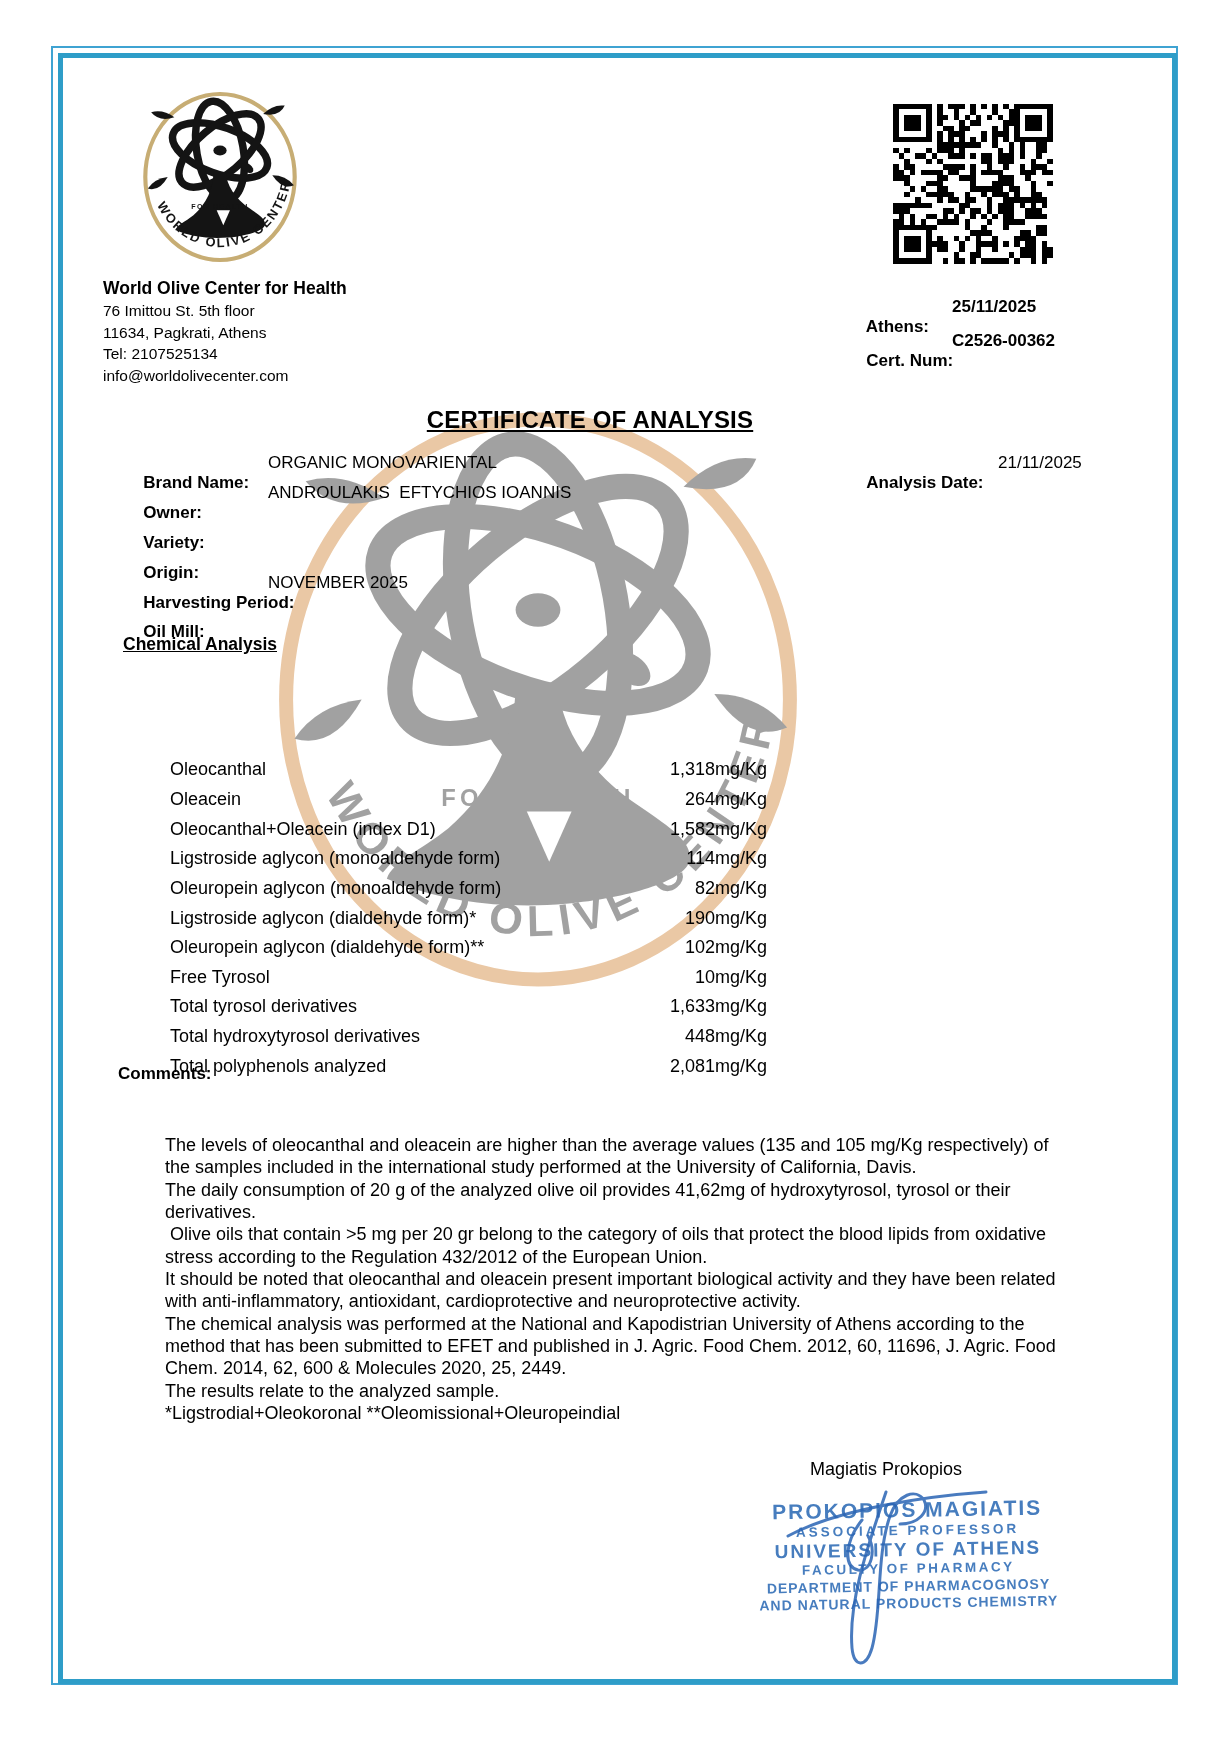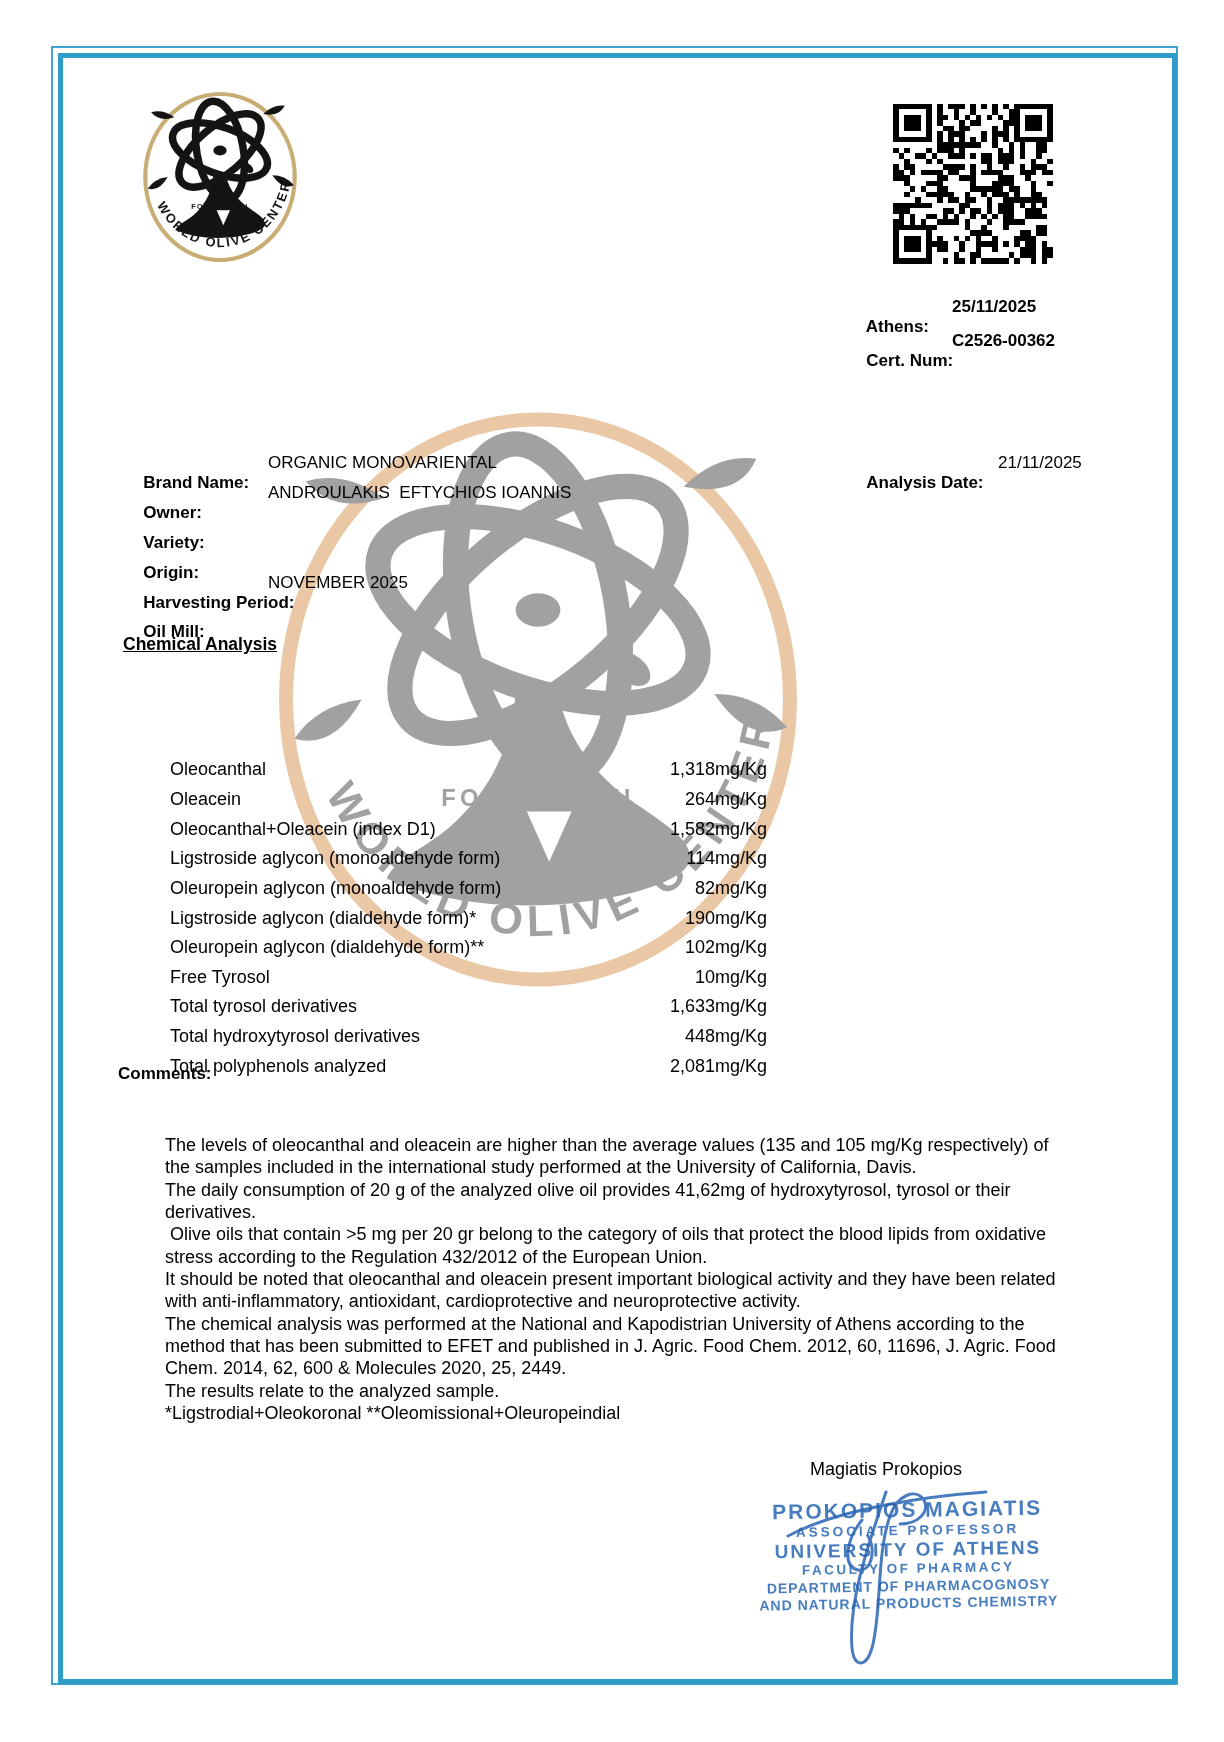--- a/index.html
+++ b/index.html
@@ -97,20 +97,27 @@
   <div class="content">
 
     <svg class="logo" viewBox="0 0 200 224">
       <use href="#olc-art"></use>
       <text fill="currentColor" font-size="15.5" font-weight="bold" letter-spacing="2.5" font-family="Liberation Sans, sans-serif">
         <textPath href="#olc-textarc" startOffset="11%">WORLD OLIVE CENTER</textPath>
       </text>
       <text x="100" y="150" text-anchor="middle" fill="currentColor" font-size="8.5" font-weight="bold" letter-spacing="1.5" font-family="Liberation Sans, sans-serif">FOR HEALTH</text>
     </svg>
 
+    <div class="org">
+      <div class="org-name">World Olive Center for Health</div>
+      <div>76 Imittou St. 5th floor</div>
+      <div>11634, Pagkrati, Athens</div>
+      <div>Tel: 2107525134</div>
+      <div>info@worldolivecenter.com</div>
+    </div>
 
     <svg id="qr" class="qr" viewBox="0 0 29 29" shape-rendering="crispEdges">
         <rect x="0" y="0" width="1" height="1" fill="#000"></rect>
         <rect x="1" y="0" width="1" height="1" fill="#000"></rect>
         <rect x="2" y="0" width="1" height="1" fill="#000"></rect>
         <rect x="3" y="0" width="1" height="1" fill="#000"></rect>
         <rect x="4" y="0" width="1" height="1" fill="#000"></rect>
         <rect x="5" y="0" width="1" height="1" fill="#000"></rect>
         <rect x="6" y="0" width="1" height="1" fill="#000"></rect>
         <rect x="8" y="0" width="1" height="1" fill="#000"></rect>
@@ -532,20 +539,21 @@
 
     <div class="meta-row" style="top:297px;">
       <span class="lbl">Athens:</span>
       <span class="val">25/11/2025</span>
     </div>
     <div class="meta-row" style="top:331px;">
       <span class="lbl">Cert. Num:</span>
       <span class="val">C2526-00362</span>
     </div>
 
+    <div class="doc-title">CERTIFICATE OF ANALYSIS</div>
 
     <div class="frow" style="top:453px;">
       <span class="lbl">Brand Name:</span>
       <span class="val">ORGANIC MONOVARIENTAL</span>
     </div>
     <div class="frow" style="top:483px;">
       <span class="lbl">Owner:</span>
       <span class="val">ANDROULAKIS  EFTYCHIOS IOANNIS</span>
     </div>
     <div class="frow" style="top:513px;">

